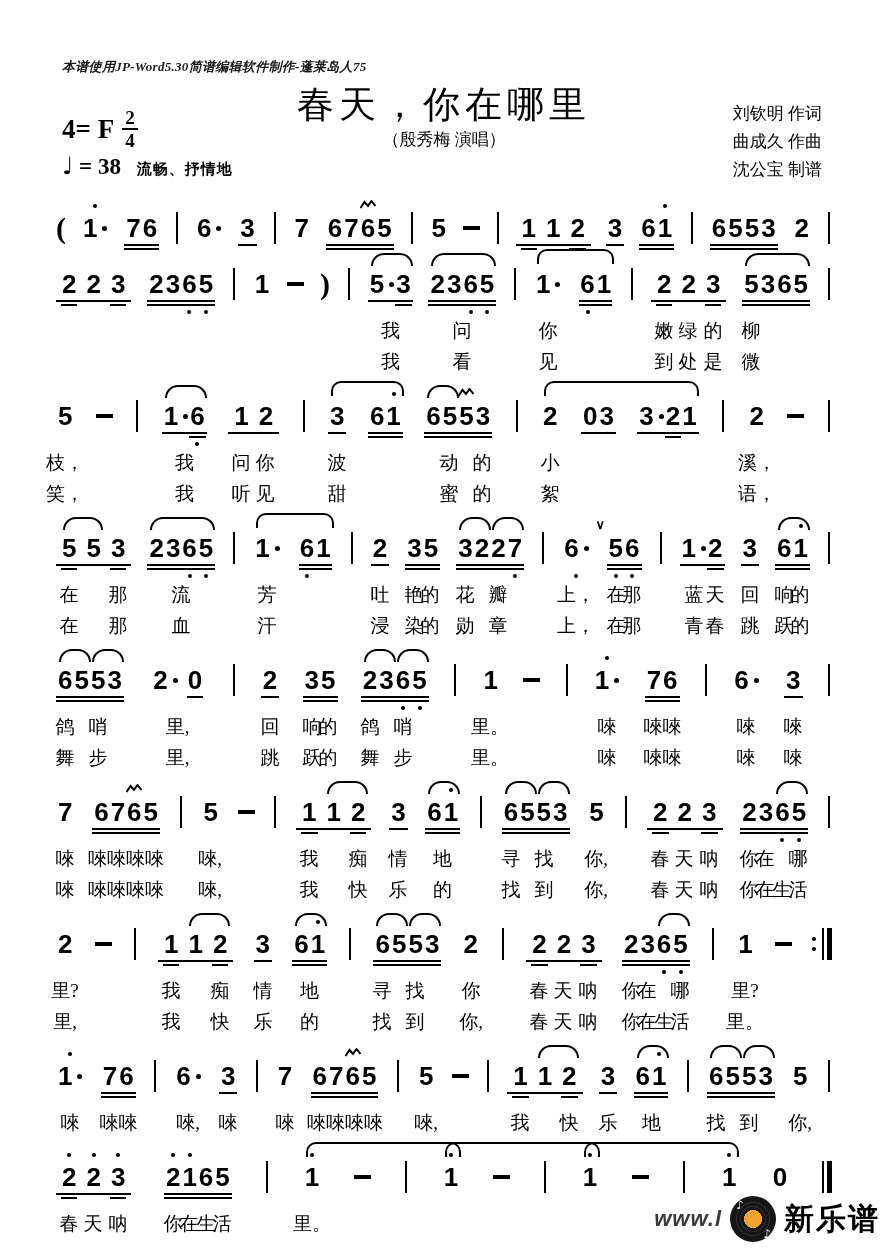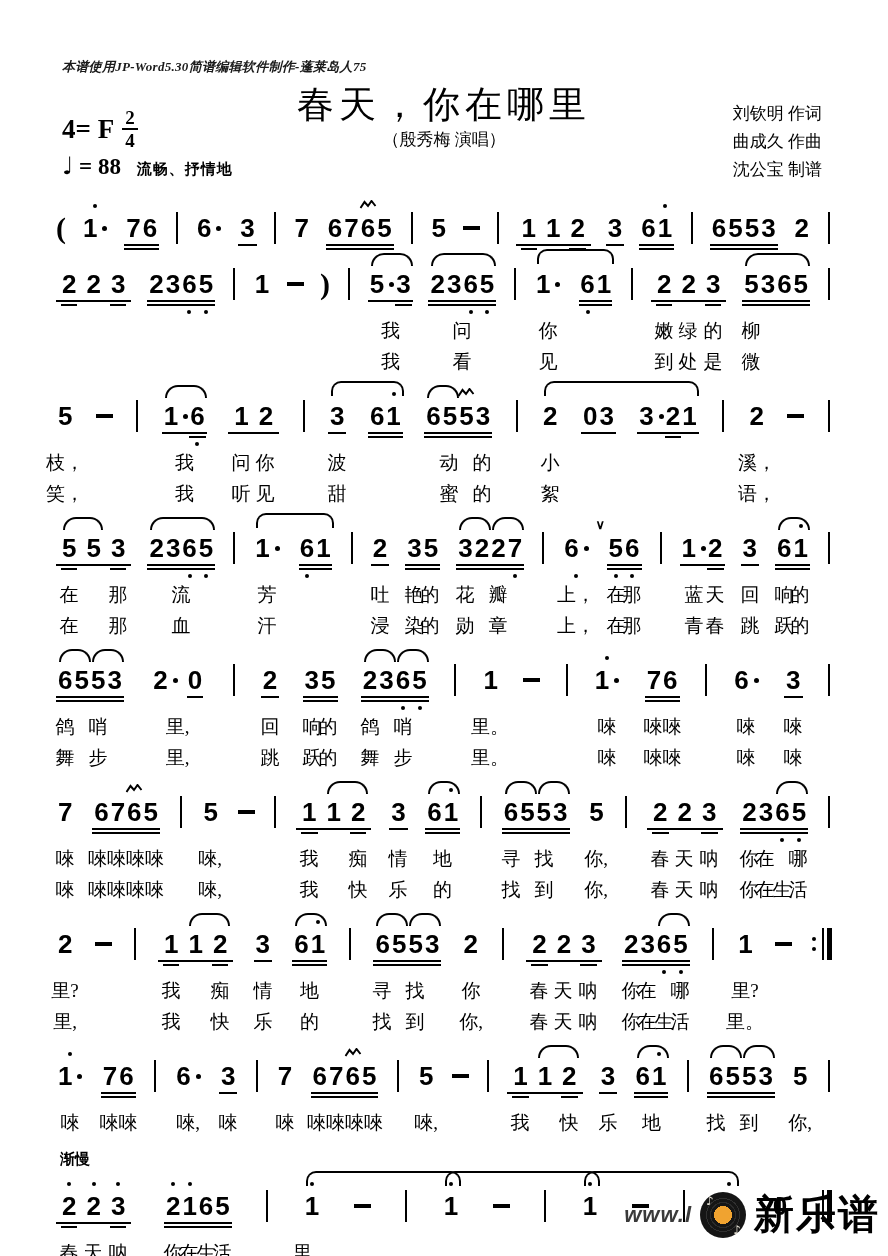--- a/index.html
+++ b/index.html
@@ -62,40 +62,40 @@
   
   .footer{position:absolute;right:8px;bottom:14px;display:flex;align-items:center;gap:8px;}
   .www{font-size:22px;font-weight:bold;font-style:italic;color:#3a3a3a;
        font-family:"Liberation Sans",sans-serif;letter-spacing:1px;}
   .disc{width:46px;height:46px;border-radius:50%;position:relative;flex:none;
         background:radial-gradient(circle,#f0a330 0 9px,#151515 9px 12px,#2b2b2b 12px 13px,
         #151515 13px 16px,#303030 16px 17px,#151515 17px);}
   .disc .dn{position:absolute;color:#e8e4d8;font-size:12px;
             font-family:"DejaVu Sans",sans-serif;}
   .dn.a{top:2px;left:6px;} .dn.b{bottom:1px;right:5px;}
-  .brand{font-size:40px;font-weight:bold;letter-spacing:2px;
+  .brand{font-size:30px;font-weight:bold;letter-spacing:2px;
          font-family:"Liberation Sans","DejaVu Sans",sans-serif;}
 </style>
 </head>
 <body>
 
 <div class="credit-line">本谱使用JP-Word5.30简谱编辑软件制作-蓬莱岛人75</div>
 <div class="title">春天，你在哪里</div>
 <div class="subtitle">（殷秀梅 演唱）</div>
 <div class="credits">
   <div>刘钦明  作词</div>
   <div>曲成久  作曲</div>
   <div>沈公宝  制谱</div>
 </div>
 <div class="keysig">
   <span>4= F</span><span class="frac"><span class="num">2</span><span class="den">4</span></span>
 </div>
 <div class="temporow">
   <span class="qnote">♩</span>
-  <span>= 88</span>
+  <span>= 38</span>
   <span class="expr">流畅、抒情地</span>
 </div>
 
 <div id="score">
     <div class="system">
       <div class="nrow">
         <span class="tok">
           <span class="paren">(</span>
         </span>
         <span class="tok g">
@@ -1292,21 +1292,20 @@
         <span class="syl" style="left: 464px;">我</span>
         <span class="syl" style="left: 513px;">快</span>
         <span class="syl" style="left: 552px;">乐</span>
         <span class="syl" style="left: 595.5px;">地</span>
         <span class="syl" style="left: 660px;">找</span>
         <span class="syl" style="left: 693px;">到</span>
         <span class="syl" style="left: 744px;">你,</span>
       </div>
     </div>
     <div class="system">
-      <div class="sysmark">渐慢</div>
       <div class="nrow">
         <span class="tok g sp">
           <span class="note">
             <span class="d">2</span>
             <span class="hd"></span>
             <span class="nul" style="bottom: -5px;"></span>
           </span>
           <span class="note">
             <span class="d">2</span>
             <span class="hd"></span>

